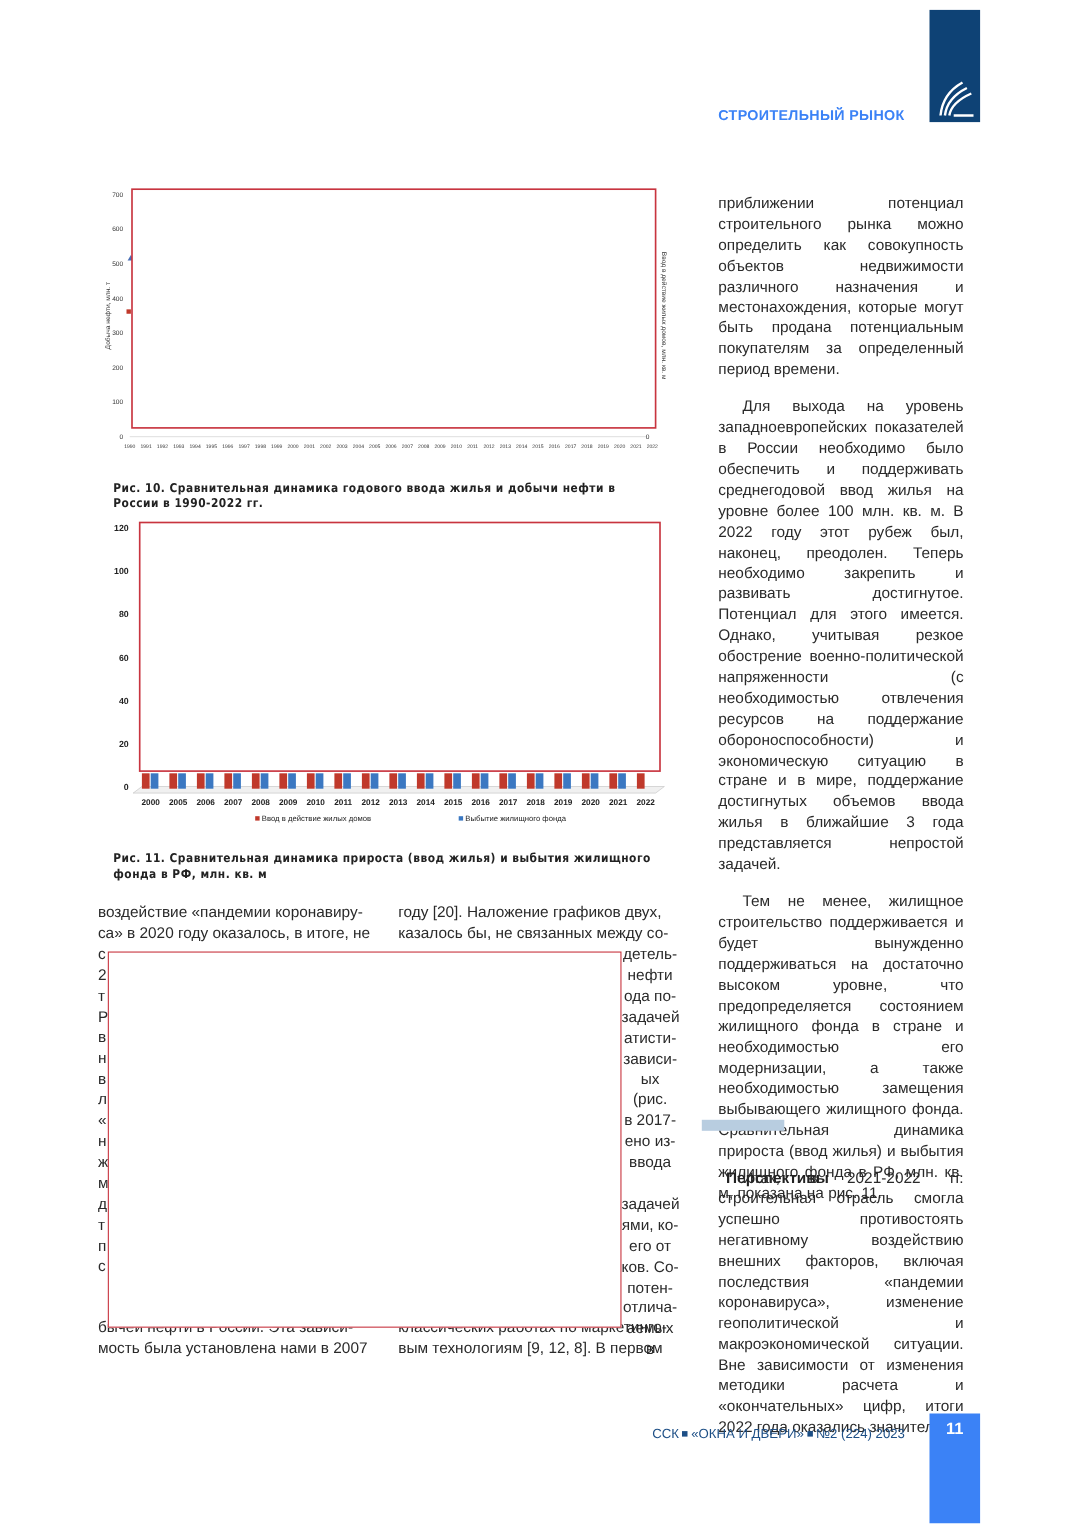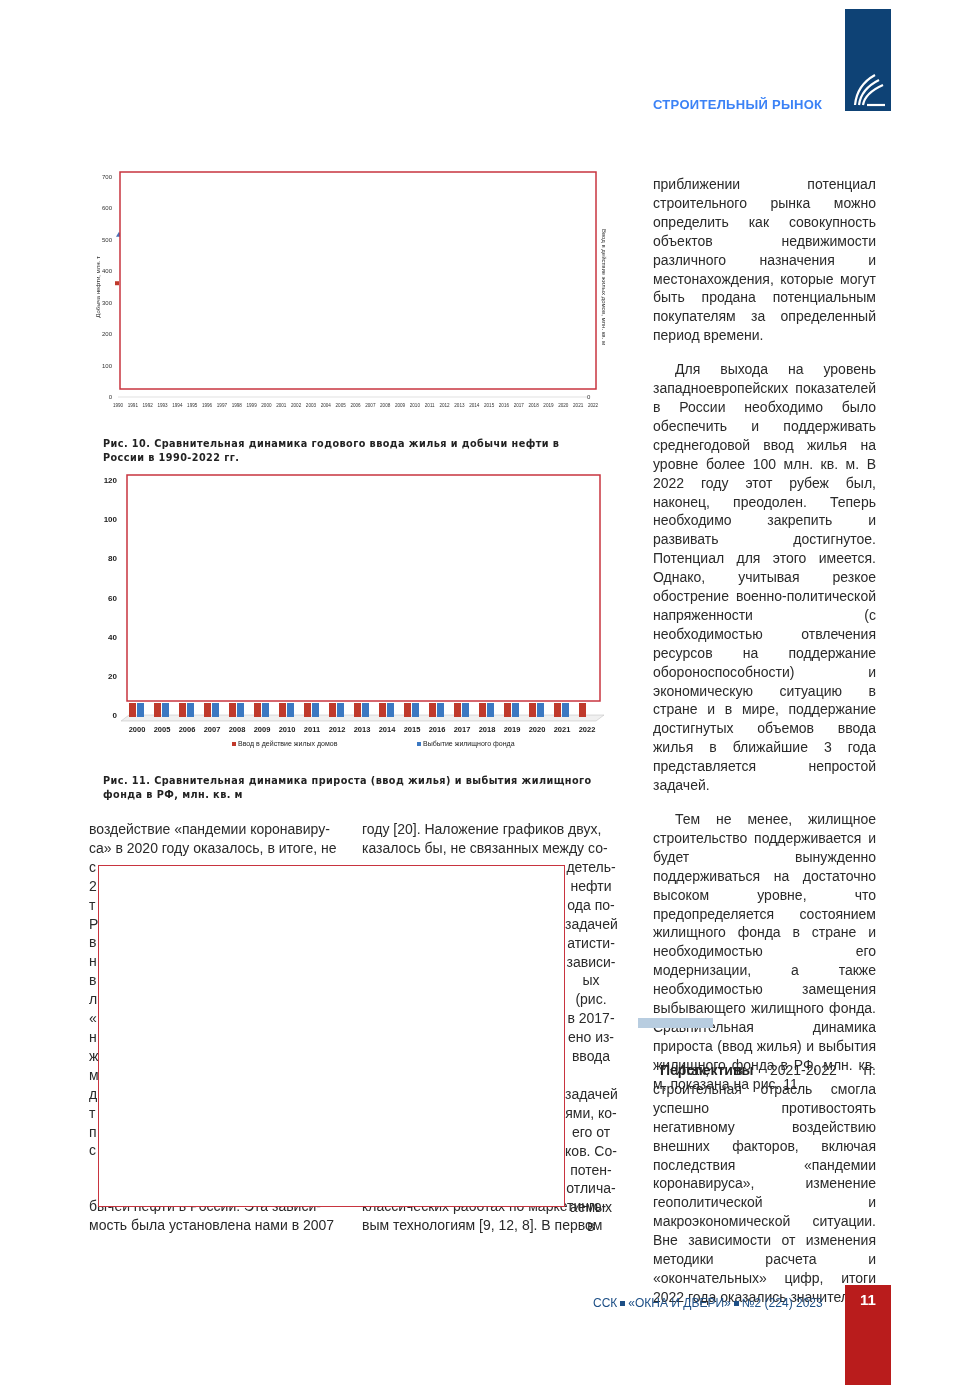--- a/index.html
+++ b/index.html
@@ -12,21 +12,21 @@
   .col p.ind{text-indent:22px;}
   .right-col{left:638px;top:160px;width:253px;}
   .left-col{left:89px;top:820px;width:252px;}
   .mid-col{left:362px;top:820px;width:253px;}
   .caption{left:103px;font-weight:bold;font-size:11px;line-height:14px;color:#222;letter-spacing:0.5px;font-family:"DejaVu Sans",sans-serif;transform:scaleX(0.88);transform-origin:left top;width:570px;}
   .overlay{border:1.5px solid #c8343f;background:#fff;}
   .heading-bar{left:638px;top:1018px;width:75px;height:10px;background:#b8cde0;}
   .heading{left:660px;top:1016px;font-weight:bold;font-size:14px;color:#222;margin-top:46px;}
   .footer{left:593px;top:1256px;font-size:12px;color:#1d4f86;margin-top:40px;}
   .footer .sq{display:inline-block;width:5px;height:5px;background:#1d4f86;margin:0 3px;vertical-align:middle;}
-  .pagebox{left:845px;top:1285px;width:46px;height:100px;background:#b91c1c;color:#fff;font-weight:bold;font-size:15px;text-align:center;padding-top:6px;box-sizing:border-box;}
+  .pagebox{left:845px;top:1285px;width:46px;height:100px;background:#3b82f6;color:#fff;font-weight:bold;font-size:15px;text-align:center;padding-top:6px;box-sizing:border-box;}
 </style>
 </head>
 <body>
 
 <div class="abs header-title">СТРОИТЕЛЬНЫЙ РЫНОК</div>
 <div class="abs logo-box">
   <svg width="46" height="102" viewBox="0 0 46 102">
     <g fill="none" stroke="#fff" stroke-width="2.2">
       <path d="M10 96 Q12 76 30 66"></path>
       <path d="M14 96 Q16 80 34 71"></path>

